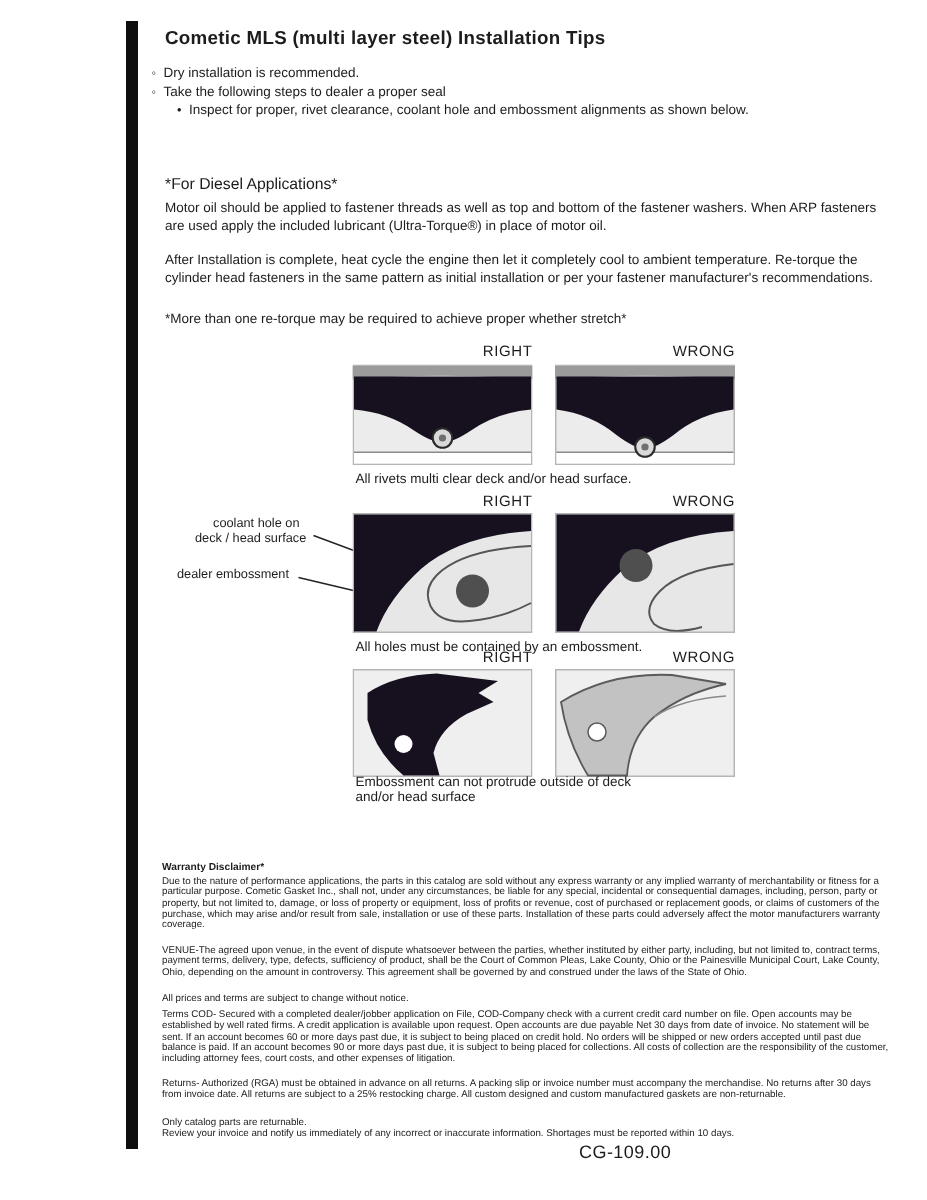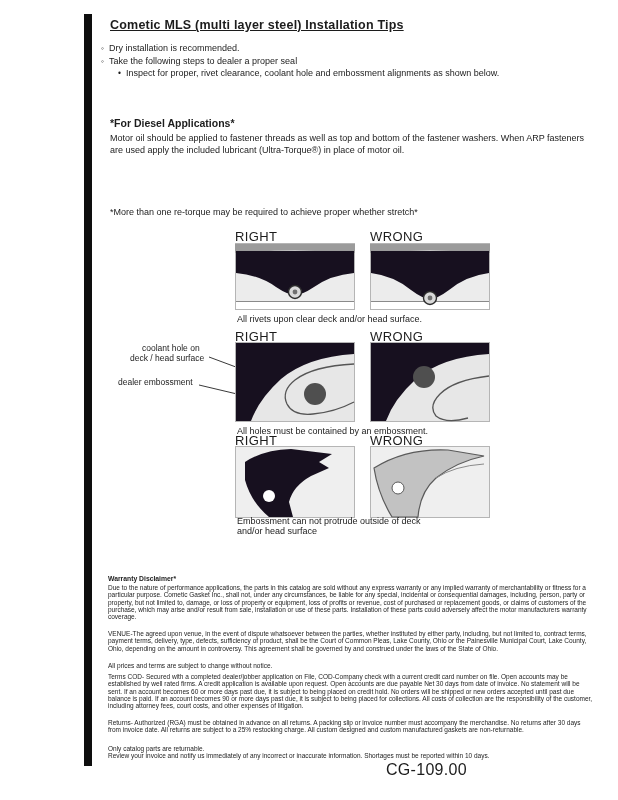--- a/index.html
+++ b/index.html
@@ -1,53 +1,54 @@
 <!DOCTYPE html>
 <html><head>
 <meta charset="utf-8">
 <style>
   *{margin:0;padding:0;box-sizing:border-box}
   html,body{background:#ffffff}
   .page{position:relative;width:618px;height:800px;background:#fff;
         font-family:"Liberation Sans",sans-serif;color:#1c1c1c;overflow:hidden}
   .abs{position:absolute}
   .leftbar{left:84px;top:14px;width:8px;height:752px;background:#0e0e0e}
-  .title{font-size:12.5px;font-weight:bold;text-decoration:underline;letter-spacing:.2px}
+  .title{font-size:12.5px;font-weight:bold;letter-spacing:.2px}
   .bullets{font-size:9px;line-height:12.6px}
   .b::before{content:"◦";margin-right:5px;font-size:8.5px}
   .sb{padding-left:17px}
   .sb::before{content:"•";margin-right:5px;font-size:8.5px}
-  .h2{font-size:10.5px;font-weight:bold}
+  .h2{font-size:10.5px;font-weight:normal}
   .para{font-size:9px;line-height:11.6px;width:486px}
   .note{font-size:9px}
-  .dlabel{width:120px;text-align:left;font-size:13px;letter-spacing:.4px}
+  .dlabel{width:120px;text-align:right;font-size:10px;letter-spacing:.4px}
   .caption{font-size:9px}
   .ann{font-size:8.5px}
   .panel{width:120px;line-height:0}
   .fineh{font-size:6.8px;font-weight:bold}
   .fine{font-size:6.5px;line-height:7.3px;width:486px}
-  .footer{font-size:16px;letter-spacing:.3px}
+  .footer{font-size:12px;letter-spacing:.3px}
 </style>
 </head>
 <body>
 
 <div class="page">
 
   <div class="abs leftbar"></div>
 
   <div class="abs title" style="left:110px;top:18px">Cometic MLS (multi layer steel) Installation Tips</div>
 
   <div class="abs bullets" style="left:101px;top:42px">
     <div class="b"><span>Dry installation is recommended.</span></div>
     <div class="b"><span>Take the following steps to dealer a proper seal</span></div>
     <div class="sb"><span>Inspect for proper, rivet clearance, coolant hole and embossment alignments as shown below.</span></div>
   </div>
 
   <div class="abs h2" style="left:110px;top:117px">*For Diesel Applications*</div>
   <div class="abs para" style="left:110px;top:133px">Motor oil should be applied to fastener threads as well as top and bottom of the fastener washers. When ARP fasteners are used apply the included lubricant (Ultra-Torque®) in place of motor oil.</div>
+  <div class="abs para" style="left:110px;top:168px">After Installation is complete, heat cycle the engine then let it completely cool to ambient temperature. Re-torque the cylinder head fasteners in the same pattern as initial installation or per your fastener manufacturer's recommendations.</div>
   <div class="abs note" style="left:110px;top:207px">*More than one re-torque may be required to achieve proper whether stretch*</div>
 
   <div class="abs dlabel" style="left:235px;top:229px">RIGHT</div>
   <div class="abs dlabel" style="left:370px;top:229px">WRONG</div>
 
   <div class="abs panel" style="left:235px;top:243px">
     <svg width="120" height="67" viewBox="0 0 120 67">
       <rect x="0.5" y="0.5" width="119" height="66" fill="#ececec" stroke="#b5b5b5"></rect>
       <path d="M0,1 H120 V10 Q60,5 0,10 Z" fill="#9b9b9b"></path>
       <path d="M1,8 H119 V30 Q96,32 79,44 Q67,52 60,52 Q53,52 41,44 Q24,32 1,30 Z" fill="#17101f"></path>
@@ -61,21 +62,21 @@
     <svg width="120" height="67" viewBox="0 0 120 67">
       <rect x="0.5" y="0.5" width="119" height="66" fill="#ececec" stroke="#b5b5b5"></rect>
       <path d="M0,1 H120 V10 Q60,5 0,10 Z" fill="#9b9b9b"></path>
       <path d="M1,8 H119 V30 Q96,33 79,47 Q67,56 60,56 Q53,56 41,47 Q24,33 1,30 Z" fill="#17101f"></path>
       <rect x="1" y="59" width="118" height="7" fill="#ffffff"></rect>
       <line x1="1" y1="58.5" x2="119" y2="58.5" stroke="#8a8a8a"></line>
       <circle cx="60" cy="55" r="6.5" fill="#d9d9d9" stroke="#2b2b2b" stroke-width="1.4"></circle>
       <circle cx="60" cy="55" r="2.4" fill="#6f6f6f"></circle>
     </svg>
   </div>
-  <div class="abs caption" style="left:237px;top:314px">All rivets upon clear deck and/or head surface.</div>
+  <div class="abs caption" style="left:237px;top:314px">All rivets multi clear deck and/or head surface.</div>
 
   <div class="abs dlabel" style="left:235px;top:329px">RIGHT</div>
   <div class="abs dlabel" style="left:370px;top:329px">WRONG</div>
 
   <div class="abs ann" style="left:142px;top:343px">coolant hole on</div>
   <div class="abs ann" style="left:130px;top:353px">deck / head surface</div>
   <div class="abs ann" style="left:118px;top:377px">dealer embossment</div>
 
   <svg class="abs" style="left:195px;top:345px" width="115" height="62">
     <line x1="14" y1="12" x2="108" y2="47" stroke="#222" stroke-width="0.9"></line>

